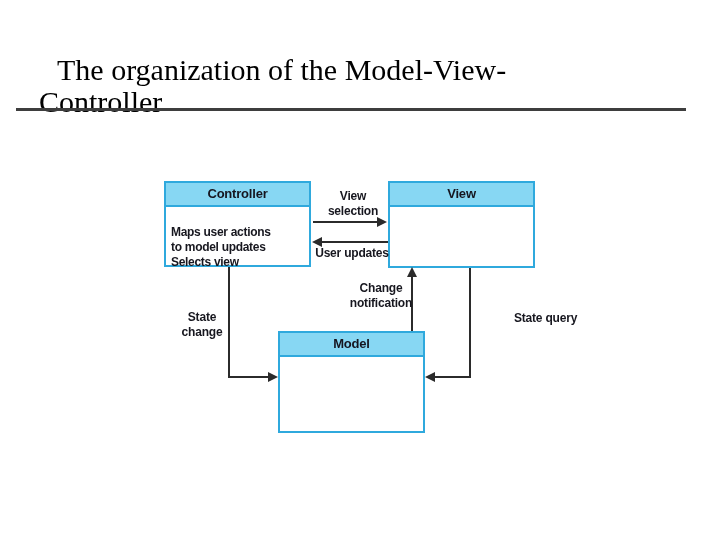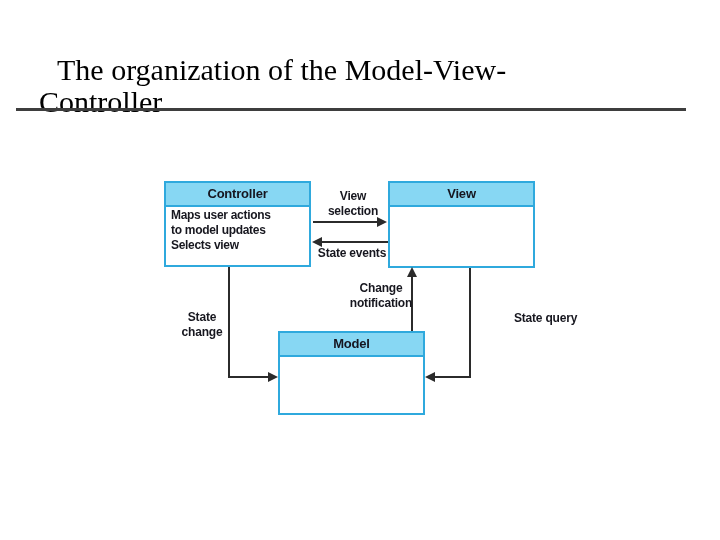--- a/index.html
+++ b/index.html
@@ -22,26 +22,26 @@
   .box{
     position:absolute;box-sizing:border-box;width:147px;
     border:2px solid #2FA9DD;background:#ffffff;
   }
   .box-header{
     height:22px;line-height:22px;background:#87D7F3;
     border-bottom:2px solid #2FA9DD;text-align:center;
     font-weight:bold;font-size:13px;color:#15151F;letter-spacing:-0.2px;
   }
   .box-body{
-    padding:1px 3px 0 5px;font-weight:bold;font-size:12px;line-height:15px;
+    padding:18px 3px 0 5px;font-weight:bold;font-size:12px;line-height:15px;
     letter-spacing:-0.3px;color:#17171F;white-space:pre-line;
   }
   #controller-box{left:164px;top:181px;height:86px;}
   #view-box{left:388px;top:181px;height:87px;}
-  #model-box{left:278px;top:331px;height:84px;}
+  #model-box{left:278px;top:331px;height:102px;}
   
   .lbl{
     position:absolute;font-weight:bold;font-size:12px;line-height:15px;
     letter-spacing:-0.2px;color:#17171F;white-space:pre-line;text-align:center;
   }
   #lbl-view-selection{left:311px;top:189px;width:84px;}
   #lbl-user-events{left:304px;top:246px;width:96px;}
   #lbl-state-change{left:160px;top:310px;width:84px;}
   #lbl-change-notification{left:337px;top:281px;width:88px;}
   #lbl-state-query{left:478px;top:311px;width:92px;text-align:left;margin-left:36px;}
@@ -94,21 +94,21 @@
       <div class="box-header">Model</div>
     </div>
 
     <div class="hline" id="line-view-selection"></div>
     <div class="ah ah-right" id="head-view-selection"></div>
     <div class="lbl" id="lbl-view-selection">View
 selection</div>
 
     <div class="hline" id="line-user-events"></div>
     <div class="ah ah-left" id="head-user-events"></div>
-    <div class="lbl" id="lbl-user-events">State events</div>
+    <div class="lbl" id="lbl-user-events">User updates</div>
 
     <div class="vline" id="line-state-change-v"></div>
     <div class="hline" id="line-state-change-h"></div>
     <div class="ah ah-right" id="head-state-change"></div>
     <div class="lbl" id="lbl-state-change">State
 change</div>
 
     <div class="vline" id="line-change-notif"></div>
     <div class="ah ah-up" id="head-change-notif"></div>
     <div class="lbl" id="lbl-change-notification">Change

